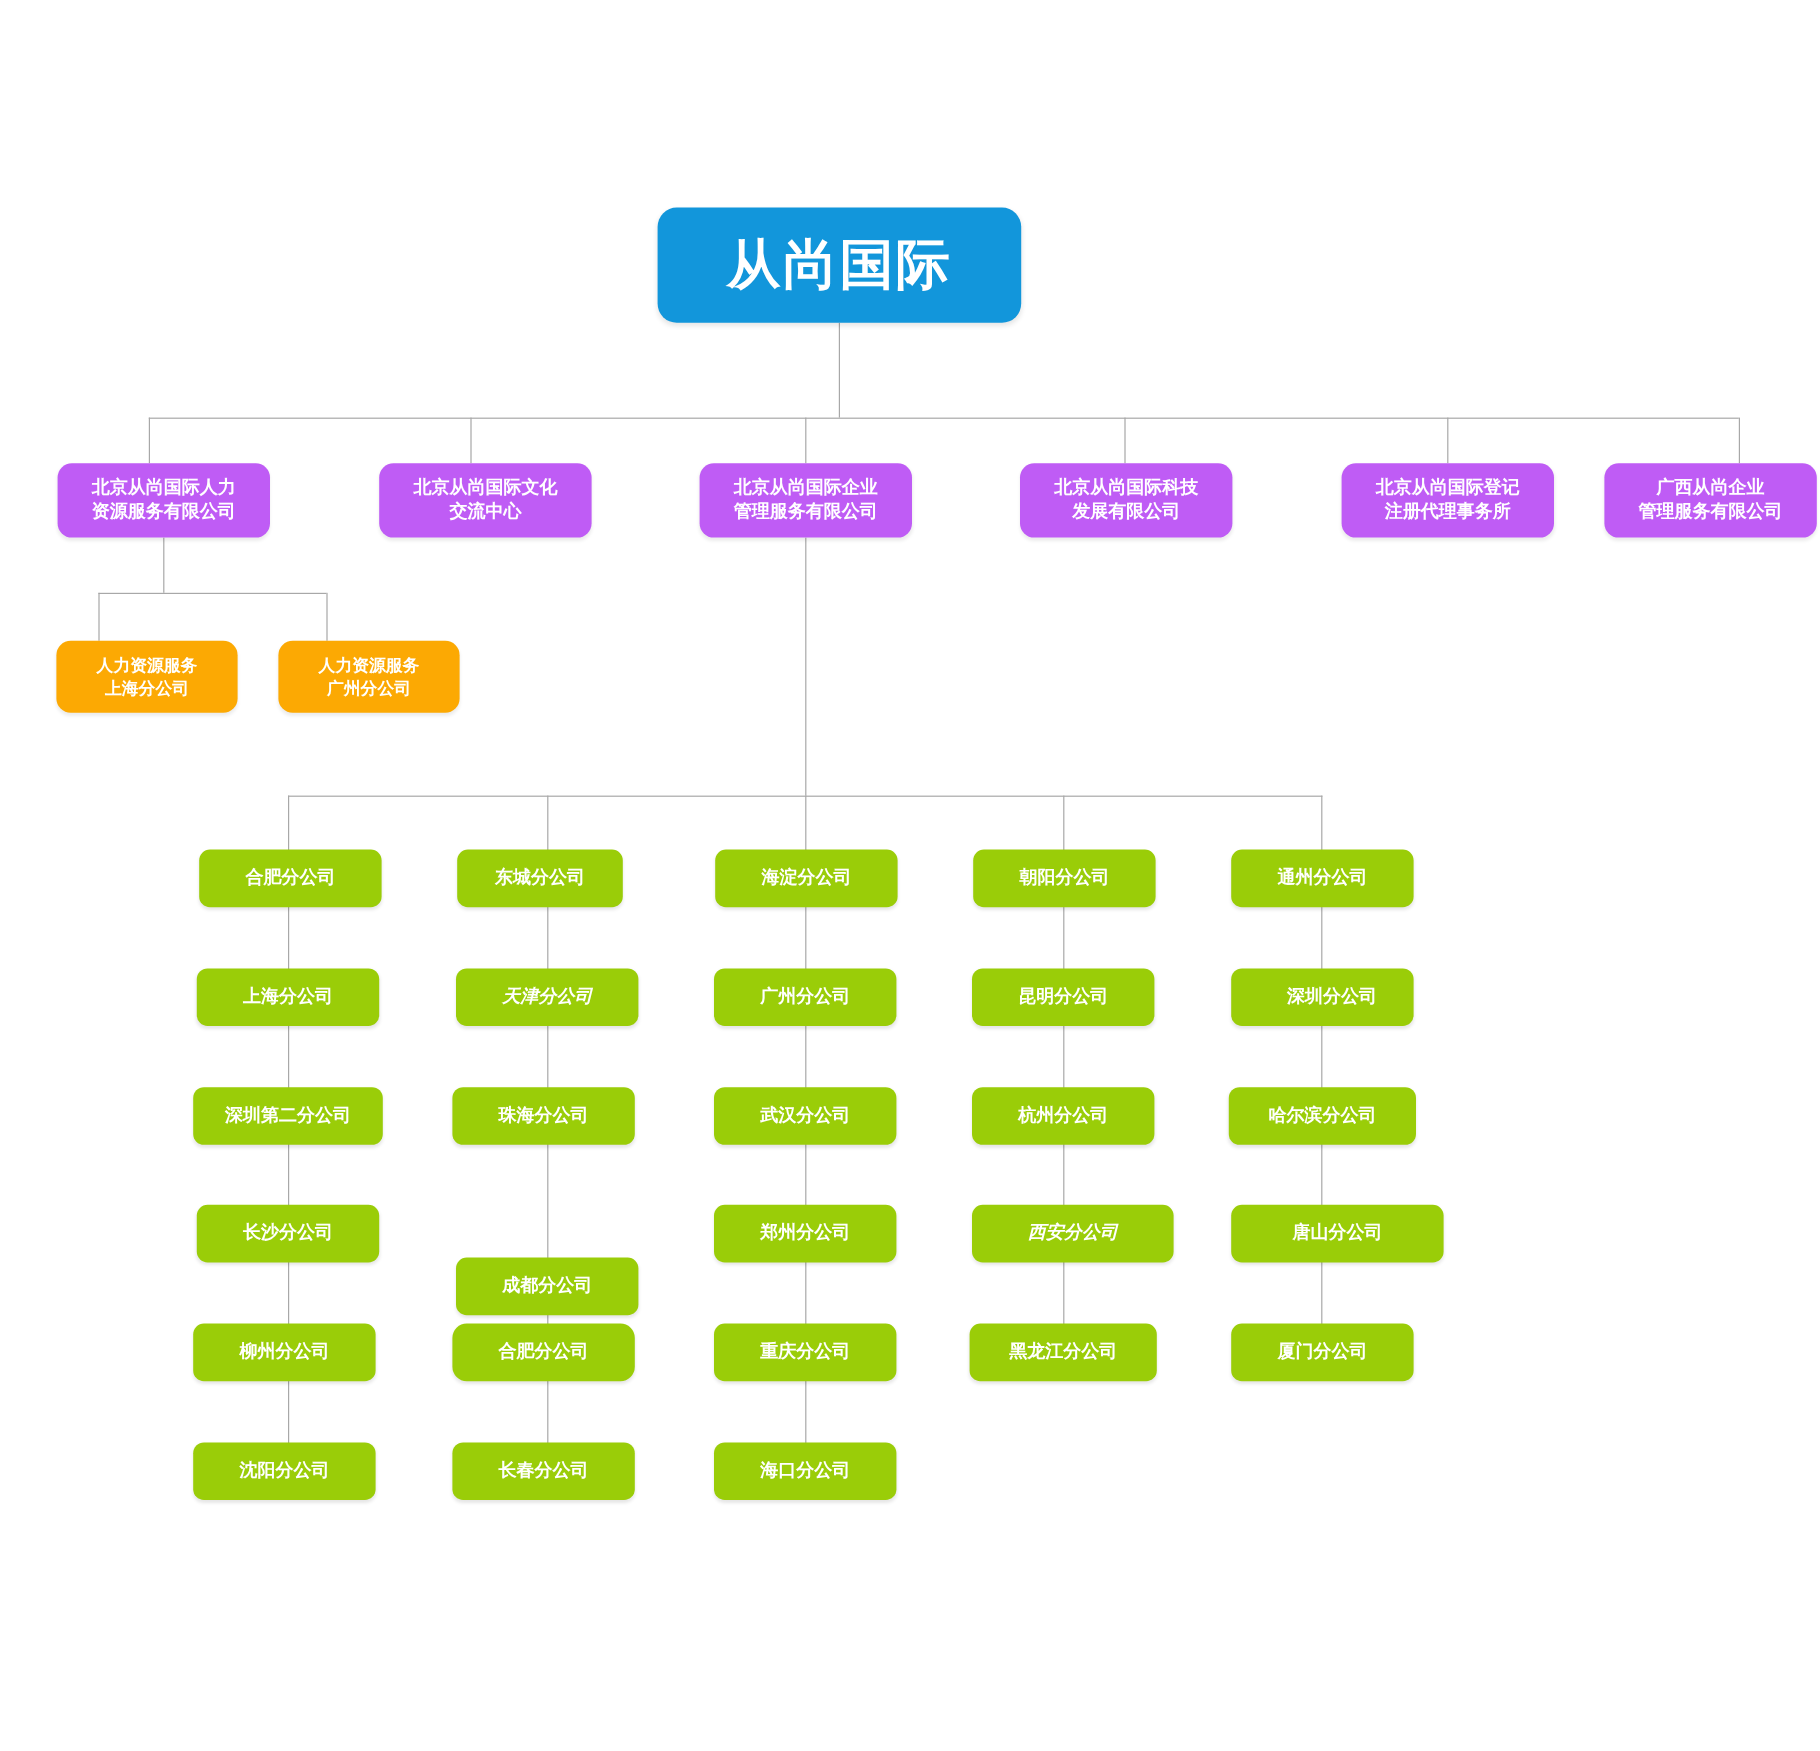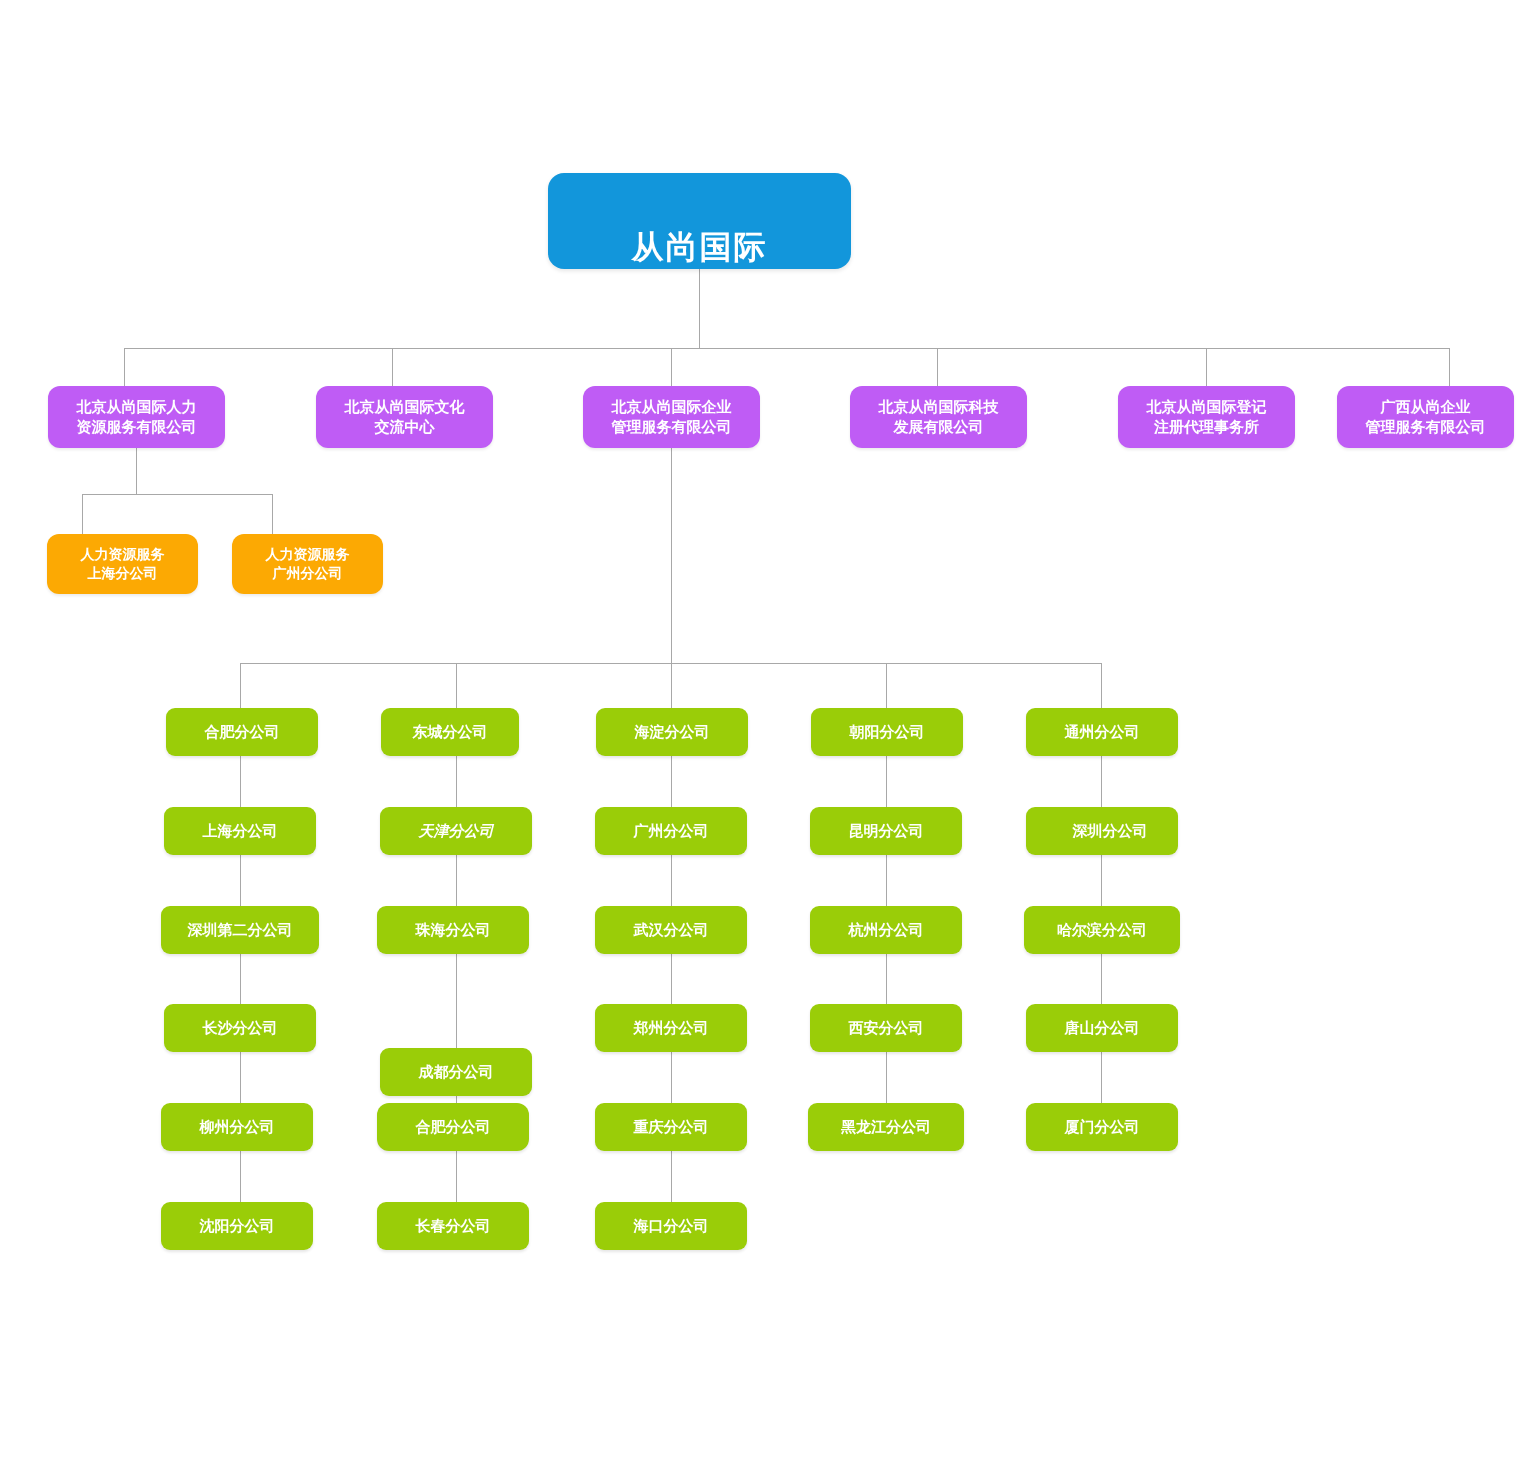--- a/index.html
+++ b/index.html
@@ -40,24 +40,23 @@
     box-sizing: border-box;
     line-height: 1.35;
     border-radius: 10px;
     padding: 0 8px;
     user-select: none;
   }
 
   .node-root {
     background: #1296db;
     border-radius: 16px;
-    font-size: 32px;
+    font-size: 45px;
     letter-spacing: 2px;
     box-shadow: 0 2px 4px rgba(0,0,0,0.10);
-    align-items: flex-end;
   }
   .node-div {
     background: #bf5cf5;
     font-size: 15px;
     border-radius: 12px;
     box-shadow: 0 2px 3px rgba(0,0,0,0.08);
   }
   .node-sub {
     background: #fca903;
     font-size: 14px;
@@ -198,36 +197,36 @@
 
   <div class="node node-branch" style="left:811px; top:708px; width:152px; height:48px;">
     <span class="node-label">朝阳分公司</span>
   </div>
   <div class="node node-branch" style="left:810px; top:807px; width:152px; height:48px;">
     <span class="node-label">昆明分公司</span>
   </div>
   <div class="node node-branch" style="left:810px; top:906px; width:152px; height:48px;">
     <span class="node-label">杭州分公司</span>
   </div>
-  <div class="node node-branch" style="left:810px; top:1004px; width:152px; height:48px;">
+  <div class="node node-branch" style="left:810px; top:1004px; width:168px; height:48px;font-style:italic;">
     <span class="node-label">西安分公司</span>
   </div>
   <div class="node node-branch" style="left:808px; top:1103px; width:156px; height:48px;">
     <span class="node-label">黑龙江分公司</span>
   </div>
 
   <div class="node node-branch" style="left:1026px; top:708px; width:152px; height:48px;">
     <span class="node-label">通州分公司</span>
   </div>
   <div class="node node-branch" style="left:1026px; top:807px; width:152px; height:48px;padding-left:24px;">
     <span class="node-label">深圳分公司</span>
   </div>
   <div class="node node-branch" style="left:1024px; top:906px; width:156px; height:48px;">
     <span class="node-label">哈尔滨分公司</span>
   </div>
-  <div class="node node-branch" style="left:1026px; top:1004px; width:152px; height:48px;">
+  <div class="node node-branch" style="left:1026px; top:1004px; width:177px; height:48px;">
     <span class="node-label">唐山分公司</span>
   </div>
   <div class="node node-branch" style="left:1026px; top:1103px; width:152px; height:48px;">
     <span class="node-label">厦门分公司</span>
   </div>
 
 </div>
 
 </body></html>

